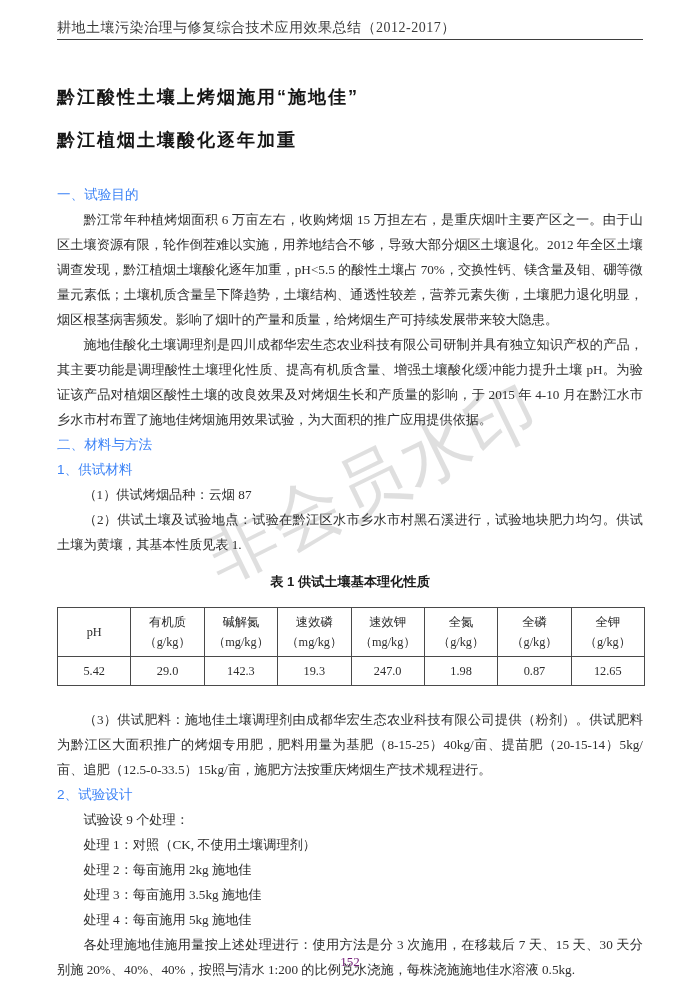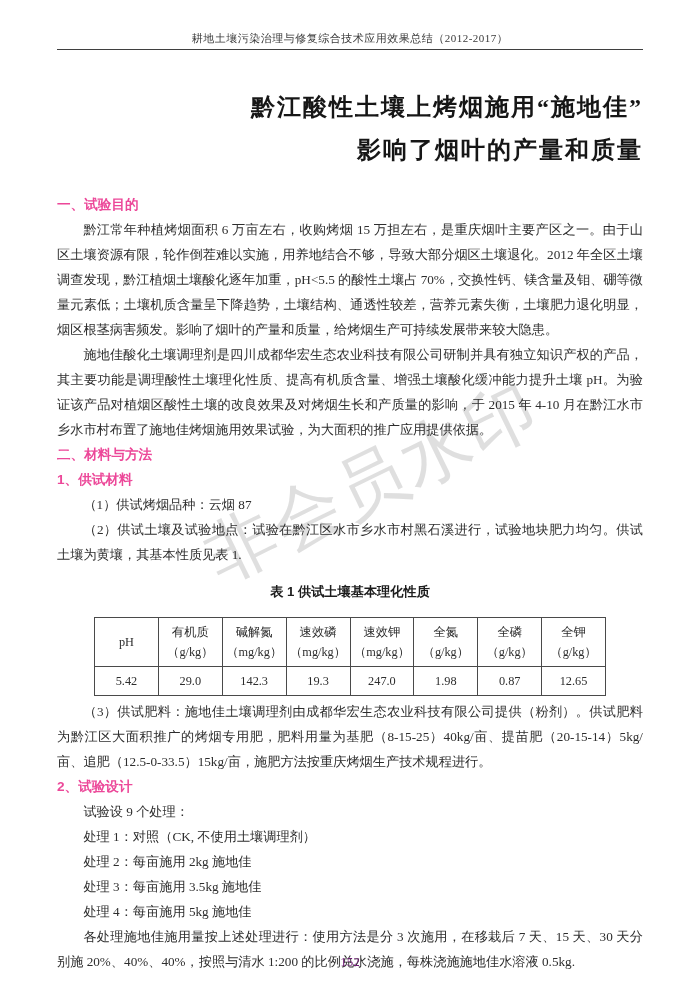--- a/index.html
+++ b/index.html
@@ -24,48 +24,47 @@
     z-index:0;
     pointer-events:none;
     user-select:none;
   }
   .content {
     position:absolute;
     left:57px; right:57px; top:0;
     z-index:1;
   }
   .running-header {
-    margin-top:31px;
-    text-align:center;
-    font-size:11px;
+    margin-top:21px;
+    font-size:14px;
     letter-spacing:0.5px;
     color:#3a3a3a;
     line-height:14px;
   }
   .header-rule {
     border-bottom:1.5px solid #3f3f3f;
     margin-top:4px;
   }
   .doc-title {
     margin:36px 0 0 0;
-    text-align:right;
-    font-family:Liberation Serif, serif;
+    text-align:left;
+    font-family:Liberation Sans, sans-serif;
     font-weight:bold;
     color:#161616;
-    font-size:24px;
+    font-size:18px;
     line-height:43px;
     letter-spacing:2px;
   }
   .doc-title span { display:block; }
   .body-text { margin-top:20px; }
   .sec-heading, .sub-heading {
     margin:0;
     font-family:"Liberation Sans","DejaVu Sans",sans-serif;
-    font-weight:bold;
-    color:#ec4899;
+    font-weight:normal;
+    color:#3b82f6;
     font-size:13.6px;
     line-height:25px;
   }
   .para {
     margin:0;
     font-size:13.2px;
     line-height:25px;
     text-align:justify;
     color:#2d2d2d;
   }
@@ -74,22 +73,22 @@
   .table-caption {
     margin:12px;
     text-align:center;
     font-family:"Liberation Sans","DejaVu Sans",sans-serif;
     font-weight:bold;
     font-size:13.2px;
     line-height:26px;
     color:#1d1d1d;
   }
   table.soil {
-    width:512px;
-    margin:2px auto 3px auto;
+    width:588px;
+    margin:2px auto 21px auto;
     border-collapse:collapse;
     table-layout:fixed;
   }
   table.soil th, table.soil td {
     border:1px solid #4a4a4a;
     text-align:center;
     vertical-align:middle;
     font-weight:normal;
     font-size:12.3px;
     color:#2d2d2d;
@@ -114,21 +113,21 @@
 
   <div class="watermark">非会员水印</div>
 
   <div class="content">
 
     <div class="running-header">耕地土壤污染治理与修复综合技术应用效果总结（2012-2017）</div>
     <div class="header-rule"></div>
 
     <h1 class="doc-title">
       <span>黔江酸性土壤上烤烟施用“施地佳”</span>
-      <span>影响了烟叶的产量和质量</span>
+      <span>黔江植烟土壤酸化逐年加重</span>
     </h1>
 
     <div class="body-text">
 
       <h2 class="sec-heading">一、试验目的</h2>
       <p class="para indent">黔江常年种植烤烟面积 6 万亩左右，收购烤烟 15 万担左右，是重庆烟叶主要产区之一。由于山区土壤资源有限，轮作倒茬难以实施，用养地结合不够，导致大部分烟区土壤退化。2012 年全区土壤调查发现，黔江植烟土壤酸化逐年加重，pH&lt;5.5 的酸性土壤占 70%，交换性钙、镁含量及钼、硼等微量元素低；土壤机质含量呈下降趋势，土壤结构、通透性较差，营养元素失衡，土壤肥力退化明显，烟区根茎病害频发。影响了烟叶的产量和质量，给烤烟生产可持续发展带来较大隐患。</p>
       <p class="para indent">施地佳酸化土壤调理剂是四川成都华宏生态农业科技有限公司研制并具有独立知识产权的产品，其主要功能是调理酸性土壤理化性质、提高有机质含量、增强土壤酸化缓冲能力提升土壤 pH。为验证该产品对植烟区酸性土壤的改良效果及对烤烟生长和产质量的影响，于 2015 年 4-10 月在黔江水市乡水市村布置了施地佳烤烟施用效果试验，为大面积的推广应用提供依据。</p>
 
       <h2 class="sec-heading">二、材料与方法</h2>
       <h3 class="sub-heading">1、供试材料</h3>

